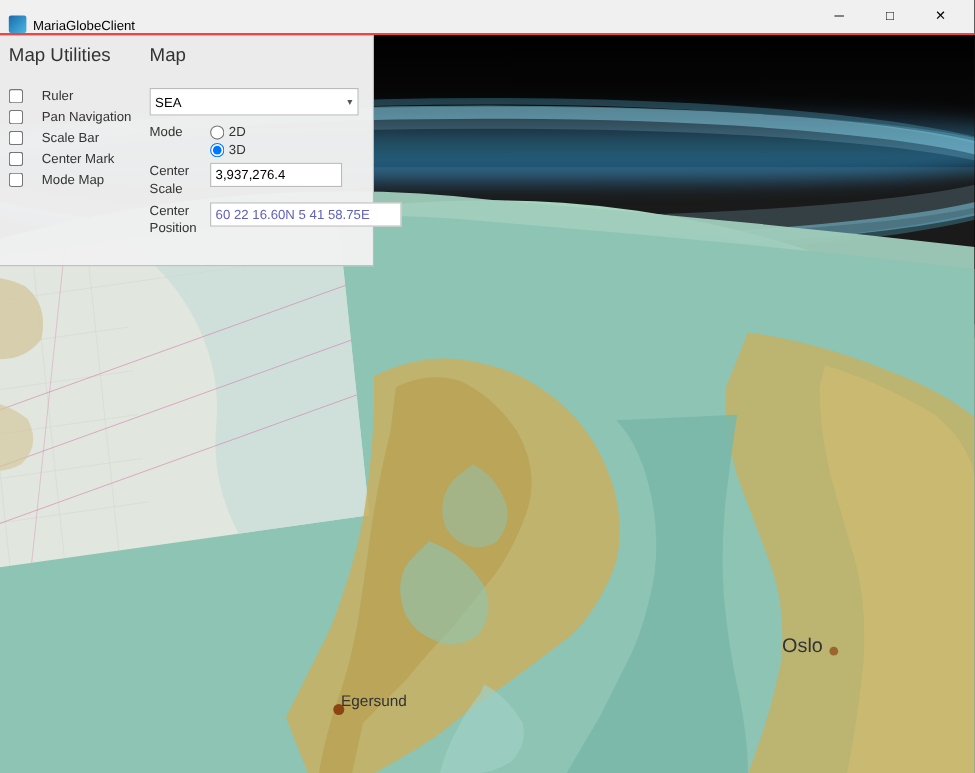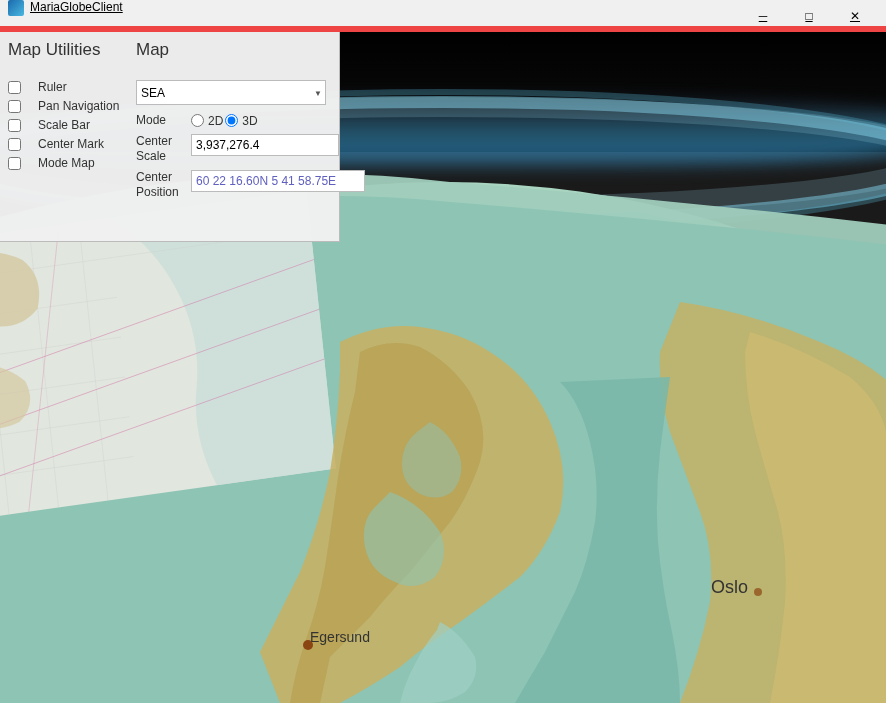--- a/index.html
+++ b/index.html
@@ -10,26 +10,25 @@
       overflow: hidden;
       font-family: 'Segoe UI', Arial, sans-serif;
       font-size: 13px;
       background: #000;
     }
 
     
     .title-bar {
       height: 32px;
       background: #f0f0f0;
-      border-bottom: 6px solid #ef4444;
-      display: flex;
-      align-items: flex-start;
+      border-bottom: 2px solid #ef4444;
+      display: flex;
+      align-items: flex-end;
       padding: 0 8px;
       user-select: none;
-      text-decoration: underline;
     }
 
     .title-bar-icon {
       width: 16px;
       height: 16px;
       margin-right: 6px;
       background: linear-gradient(135deg, #1a6aad, #4ab8e0);
       border-radius: 2px;
       flex-shrink: 0;
     }
@@ -185,20 +184,21 @@
       font-size: 12px;
       color: #333;
       width: 55px;
       flex-shrink: 0;
       line-height: 1.3;
     }
 
     
     .radio-group {
       display: flex;
+      flex-direction: column;
       gap: 2px;
     }
 
     .radio-item {
       display: flex;
       align-items: center;
       gap: 4px;
       cursor: pointer;
     }
 
@@ -208,21 +208,21 @@
       cursor: pointer;
     }
 
     .radio-label {
       font-size: 12px;
       color: #333;
     }
 
     
     .text-input {
-      width: 148px;
+      width: 120px;
       height: 22px;
       border: 1px solid #bbb;
       background: #fff;
       padding: 0 4px;
       font-size: 12px;
     }
 
     .text-input-wide {
       width: 174px;
       height: 22px;

